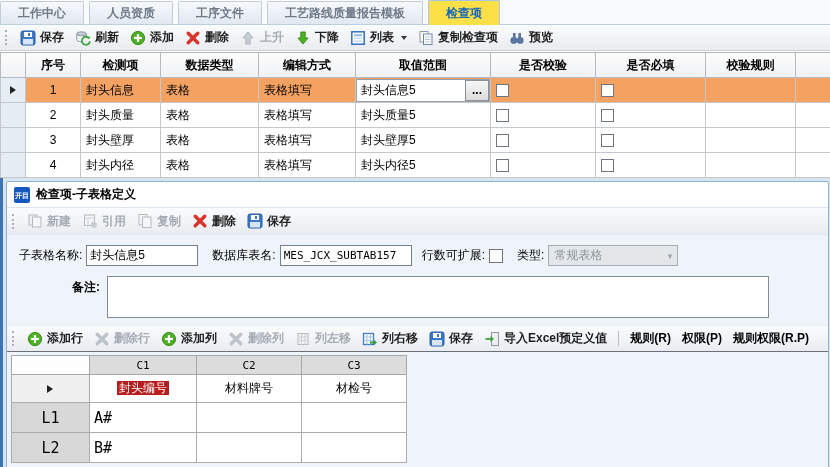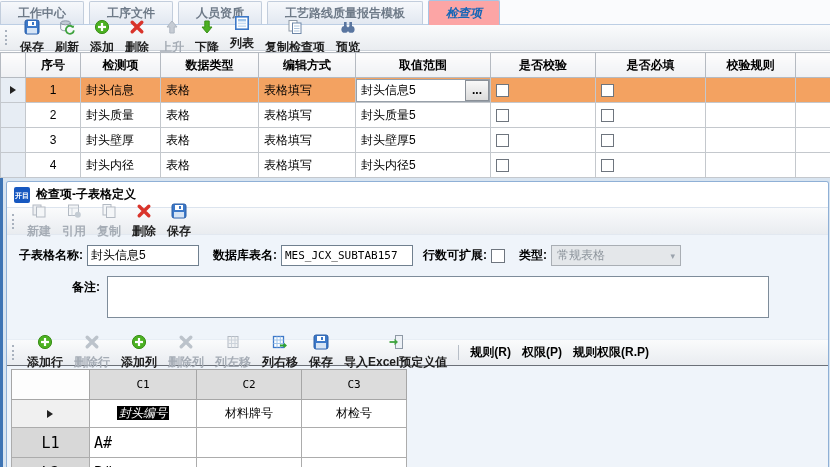--- a/index.html
+++ b/index.html
@@ -17,33 +17,33 @@
   }
   .tab {
     height:23px; line-height:22px; padding:0 17px; margin-right:5px;
     background:linear-gradient(#F6F8FB,#E2E8F1);
     border:1px solid #C2CDDC; border-bottom:none;
     border-radius:2px 2px 0 0; color:#6E7A88; font-weight:bold; cursor:default;
     white-space:nowrap;
   }
   .tab.active {
     height:25px; margin-bottom:-1px; line-height:24px;
-    background:#fca5a5; color:#1566B7; border-color:#A9C4E2;font-style:italic;
+    background:#fde047; color:#1566B7; border-color:#A9C4E2;
   }
 
   
   .toolbar {
     display:flex; align-items:center; gap:1px;
     background:linear-gradient(#FAFBFC,#E9ECF0);
     height:26px; padding:0 4px; white-space:nowrap;
   }
   #toolbar1 { position:absolute; top:25px; left:0; right:0; border-bottom:1px solid #CBD1D8; }
   .grip { width:4px; height:15px; border-left:2px dotted #A9B2BE; margin:0 5px 0 1px; }
   .tbtn { display:inline-flex; align-items:center; gap:4px; padding:2px 5px;
-          border-radius:2px; font-weight:bold; color:#1E1E1E;flex-direction:column; }
+          border-radius:2px; font-weight:bold; color:#1E1E1E; }
   .tbtn.disabled { color:#A5ACB5; }
   .caret { width:0; height:0; border-left:3.5px solid transparent;
            border-right:3.5px solid transparent; border-top:4px solid #3A3A3A; margin-left:3px; }
   .vsep { width:1px; height:15px; background:#B7BEC7; margin:0 5px; }
   .icon { display:inline-flex; width:16px; height:16px; flex:0 0 16px; }
 
   
   #maingrid { position:absolute; top:52px; left:0; }
   table.grid { border-collapse:collapse; table-layout:fixed; width:830px; }
   .grid th {
@@ -79,63 +79,63 @@
     background:#EFF4FA; border:1px solid #8FB0D6; border-bottom:none;
     border-radius:3px 3px 0 0; overflow:hidden; }
   .panel-title { height:26px; background:#fff; display:flex; align-items:center; gap:6px;
     padding:0 7px; border-bottom:1px solid #DCE4EE; font-weight:bold; }
   .kicon { width:16px; height:16px; background:#1758C0; color:#fff; font-size:7px;
     line-height:7px; text-align:center; border-radius:2px; padding-top:1px;
     font-weight:bold; display:flex; flex-direction:column; justify-content:center; }
   .panel .toolbar { border-bottom:1px solid #E2E8F0; height:27px; }
 
   .fields { display:flex; align-items:center; padding:10px 8px 6px 12px; }
-  .flabel { font-weight:bold; white-space:nowrap; }
+  .flabel { font-weight:normal; white-space:nowrap; }
   input.txt { height:21px; border:1px solid #70808F; padding:0 3px; background:#fff;
     font:12px "Liberation Sans",sans-serif; }
   #subtable-name { width:112px; margin:0 14px 0 4px; }
   #dbname { width:132px; margin:0 10px 0 4px;
     font-family:"DejaVu Sans Mono",monospace; font-size:11px; }
   .cb2 { width:14px; height:14px; background:#fff; border:1px solid #6E757E;
     display:inline-block; vertical-align:middle; margin:0 14px 0 4px; }
   .combo { width:130px; height:21px; background:#E4E7EA; border:1px solid #A9AEB4;
     color:#8E959D; display:flex; align-items:center; padding:0 5px; margin-left:4px; }
   .combo .chev { margin-left:auto; color:#9AA2AC; font-size:9px; }
 
   .remark-row { display:flex; padding:4px 8px 0 0; }
   .remark-label { width:100px; text-align:right; padding:3px 7px 0 0; font-weight:bold; }
   textarea.remark { width:662px; height:42px; border:1px solid #7E8C9A; background:#fff;
     resize:none; font:12px "Liberation Sans",sans-serif; }
 
-  #toolbar2 { margin-top:21px; border-top:1px solid #E8EEF5; border-bottom:1px solid #6B7078; }
+  #toolbar2 { margin-top:7px; border-top:1px solid #E8EEF5; border-bottom:1px solid #6B7078; }
   .txtbtn { font-weight:bold; padding:2px 5px; }
 
   
   #subgrid { margin:3px 0 0 4px; }
   table.sgrid { border-collapse:collapse; table-layout:fixed; width:395px; }
   .sgrid col.s-sel { width:78px; } .sgrid col.s-c { width:107px; }
   .sgrid col.s-c2 { width:105px; } .sgrid col.s-c3 { width:105px; }
-  .sgrid th { background:#DCDCDC; border:1px solid #A6A6A6; height:30px; text-align:center;
+  .sgrid th { background:#DCDCDC; border:1px solid #A6A6A6; height:19px; text-align:center;
     font-family:"DejaVu Sans Mono",monospace; font-size:11px; font-weight:normal; }
   .sgrid th.hsel { background:#FDFDFD; }
   .sgrid td { border:1px solid #ACACAC; background:#fff; padding:0 4px; }
   .sgrid tr.frow td { height:28px; text-align:center; }
   .sgrid tr.drow td { height:30px; font-family:"DejaVu Sans Mono",monospace; font-size:15px; }
   .sgrid td.lsel { background:#D8D8D8; text-align:center;
     font-family:"DejaVu Sans Mono",monospace; font-size:11px; }
   .sgrid td.asel { background:#F0F0F0; text-align:left; padding-left:3px; }
-  .selhl { background:#000000; color:#fff; padding:0 2px;font-style:italic; }
+  .selhl { background:#b91c1c; color:#fff; padding:0 2px; }
 </style>
 </head>
 <body>
 
 <div class="tabbar">
   <div class="tab">工作中心</div>
+  <div class="tab">人员资质</div>
   <div class="tab">工序文件</div>
-  <div class="tab">人员资质</div>
   <div class="tab">工艺路线质量报告模板</div>
   <div class="tab active">检查项</div>
 </div>
 
 <div class="toolbar" id="toolbar1">
   <span class="grip"></span>
 
   <span class="tbtn">
     <span class="icon">
       <svg viewBox="0 0 16 16">

